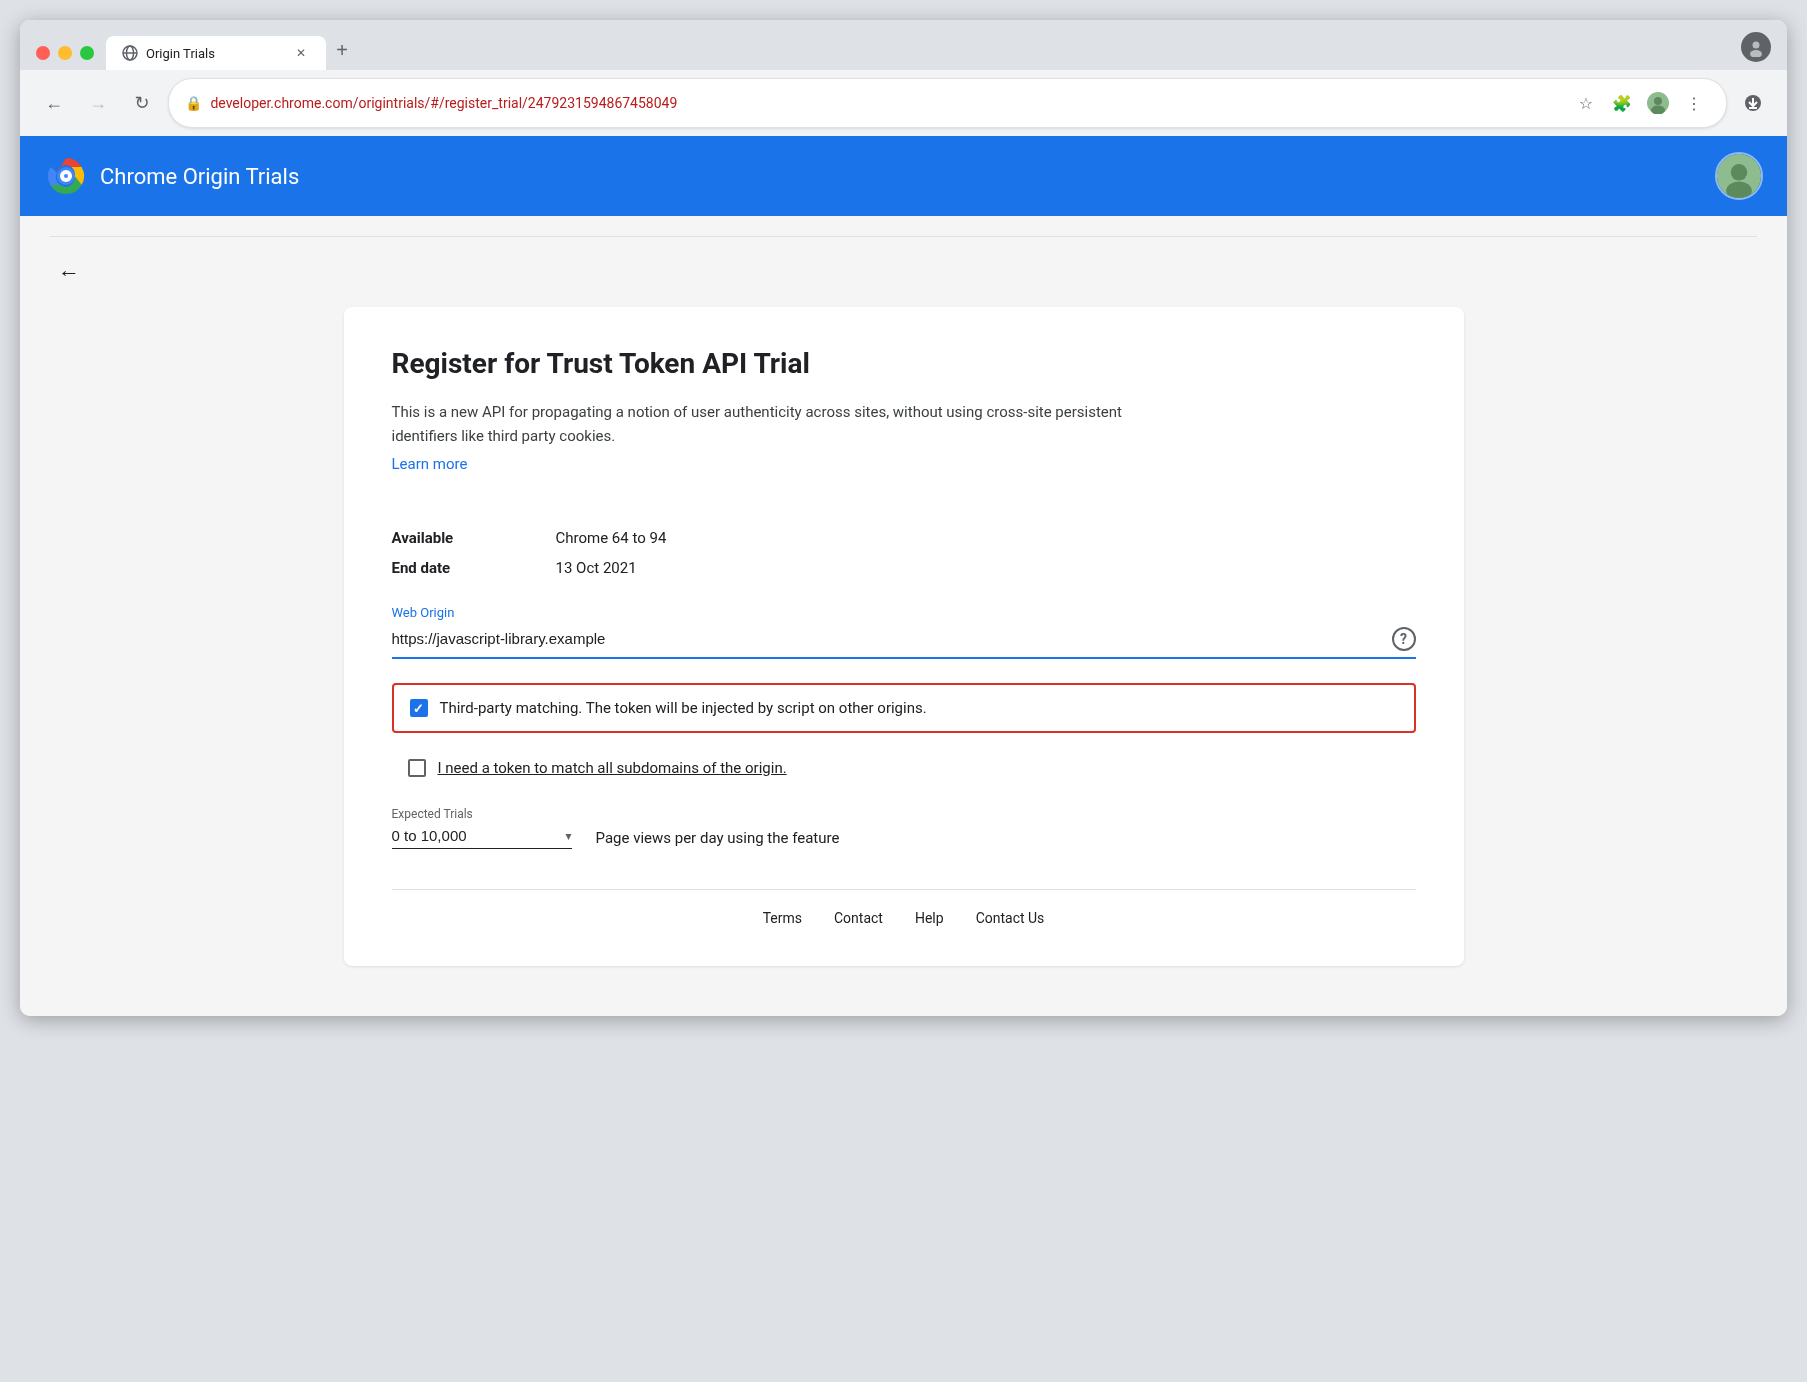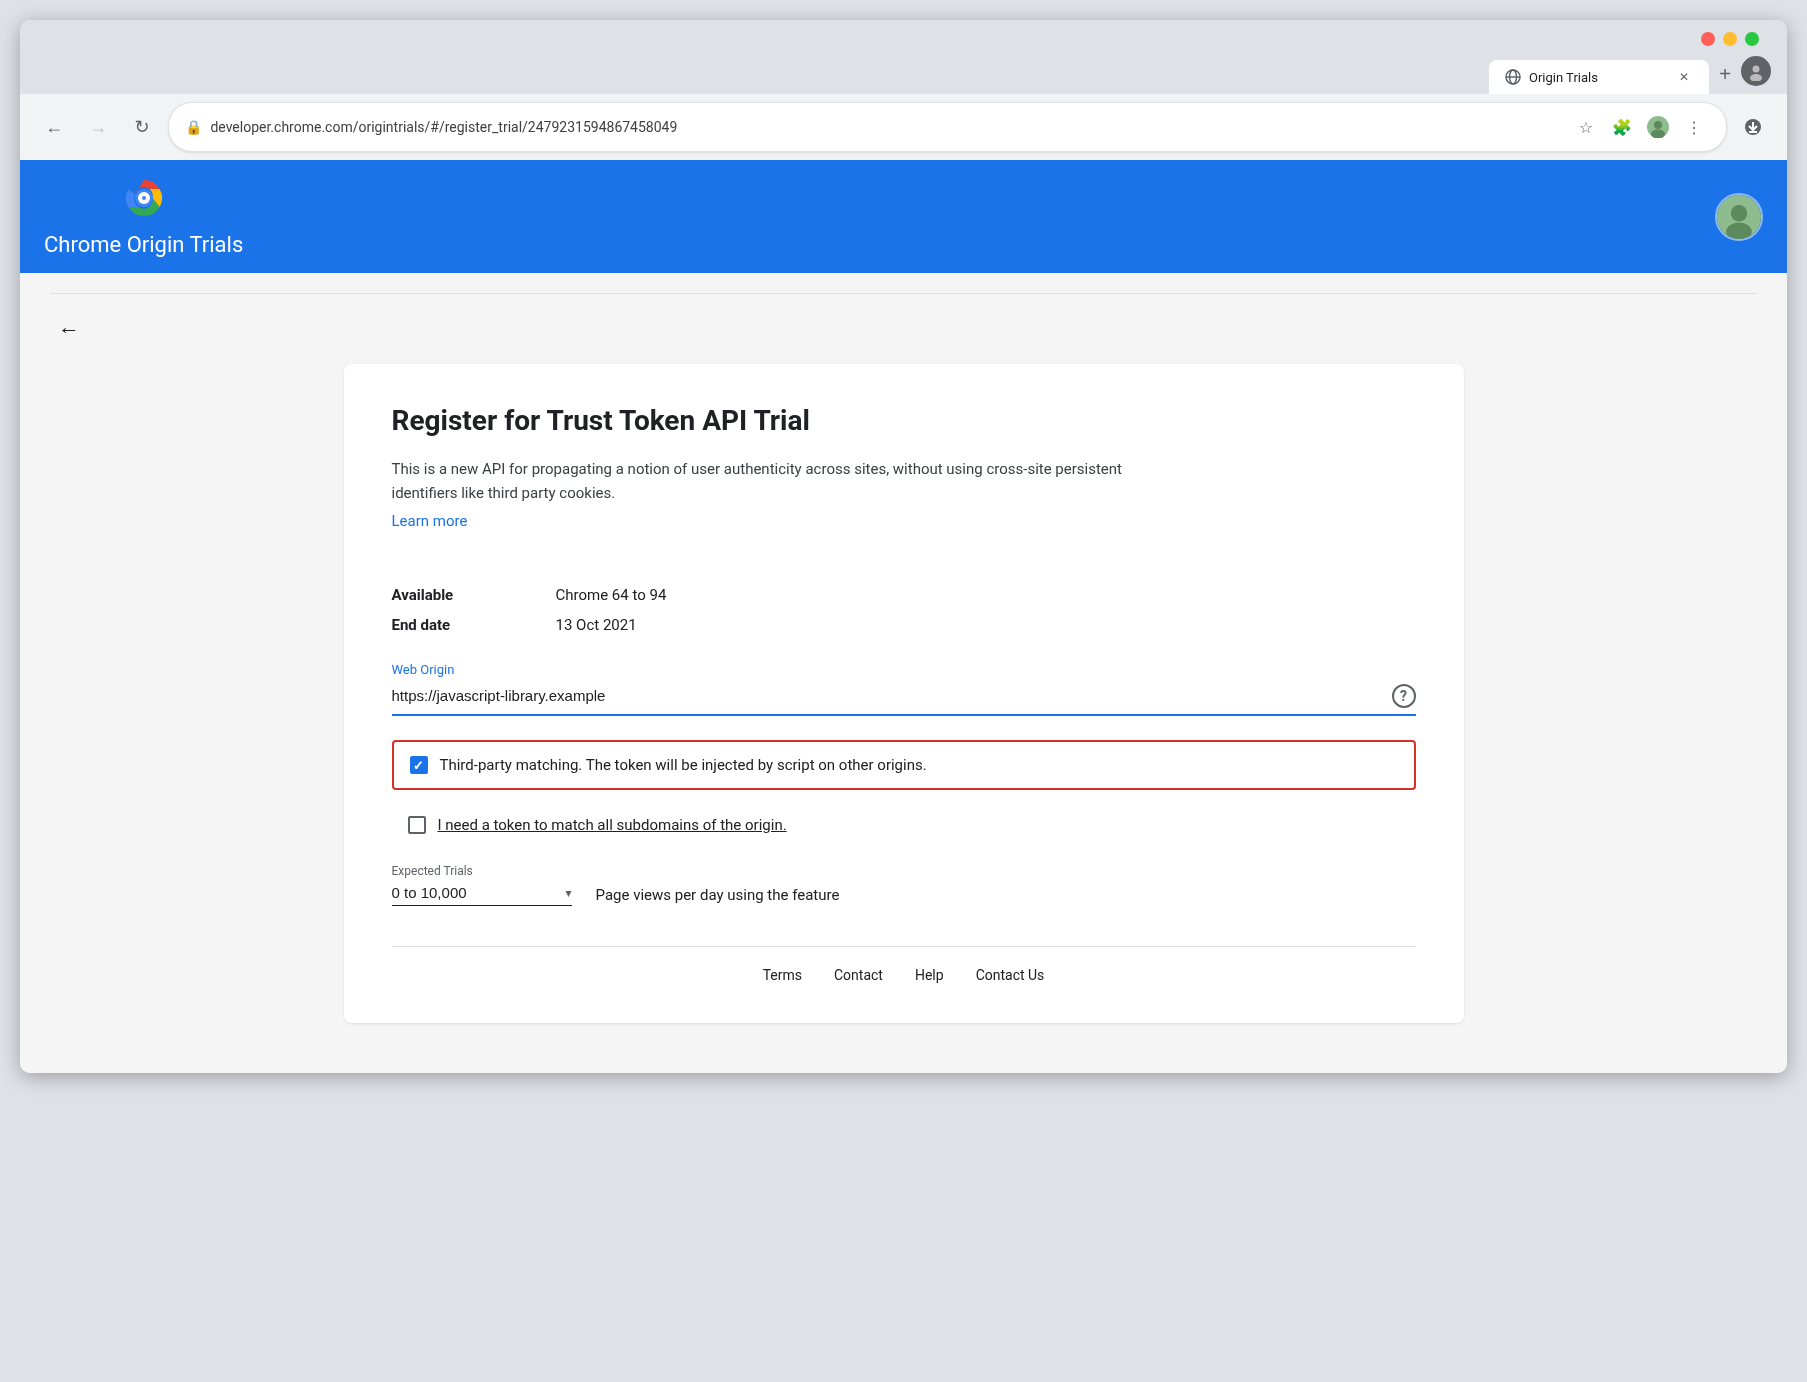--- a/index.html
+++ b/index.html
@@ -19,21 +19,20 @@
       margin: 20px;
     }
 
     
     .title-bar {
       background: #dee1e6;
       padding: 12px 16px 0;
       display: flex;
       align-items: flex-end;
       gap: 0;
-      flex-direction: column;
     }
 
     .window-controls {
       display: flex;
       gap: 8px;
       align-items: center;
       margin-right: 12px;
       margin-bottom: 10px;
     }
 
@@ -161,21 +160,21 @@
       box-shadow: 0 1px 3px rgba(0,0,0,0.1);
     }
 
     .lock-icon {
       color: #5f6368;
       font-size: 14px;
     }
 
     .url-text {
       font-size: 14px;
-      color: #404040;
+      color: #b91c1c;
       flex: 1;
     }
 
     .address-actions {
       display: flex;
       gap: 4px;
       align-items: center;
     }
 
     .address-action-btn {
@@ -198,21 +197,20 @@
       padding: 16px 24px;
       display: flex;
       align-items: center;
       justify-content: space-between;
     }
 
     .header-logo-area {
       display: flex;
       align-items: center;
       gap: 12px;
-      flex-direction: column;
     }
 
     .chrome-logo {
       width: 44px;
       height: 44px;
     }
 
     .header-title {
       color: #ffffff;
       font-size: 22px;

